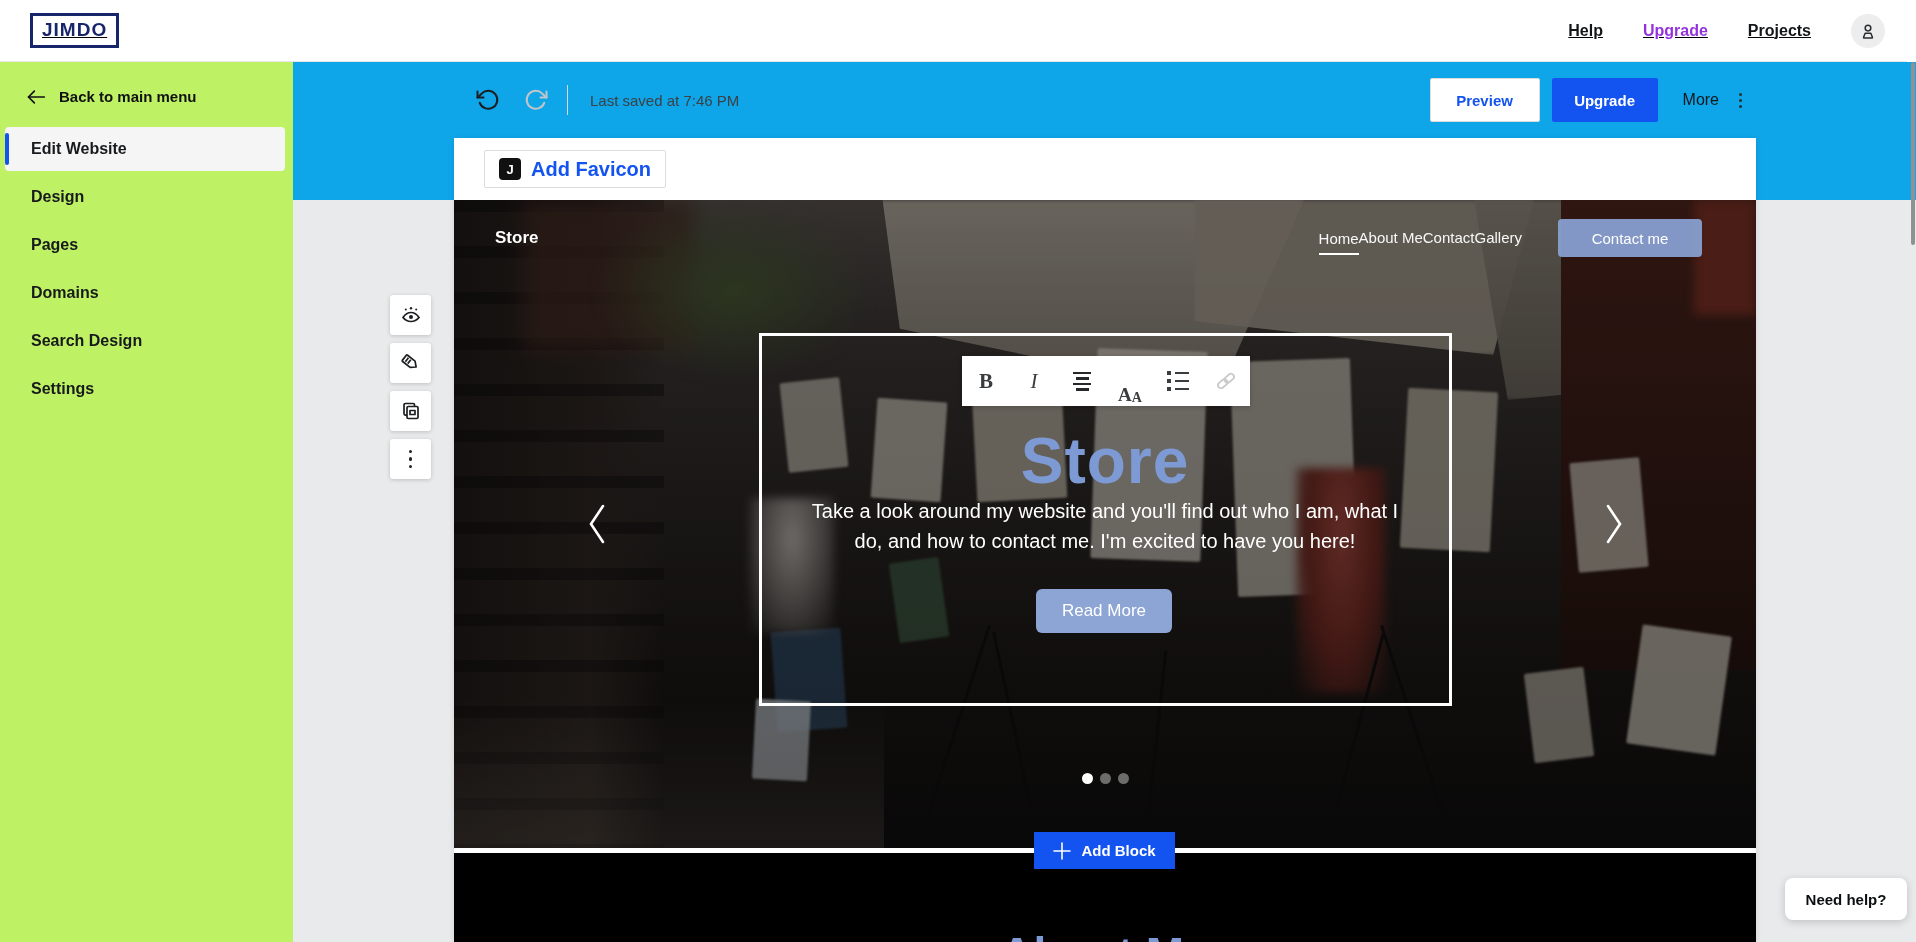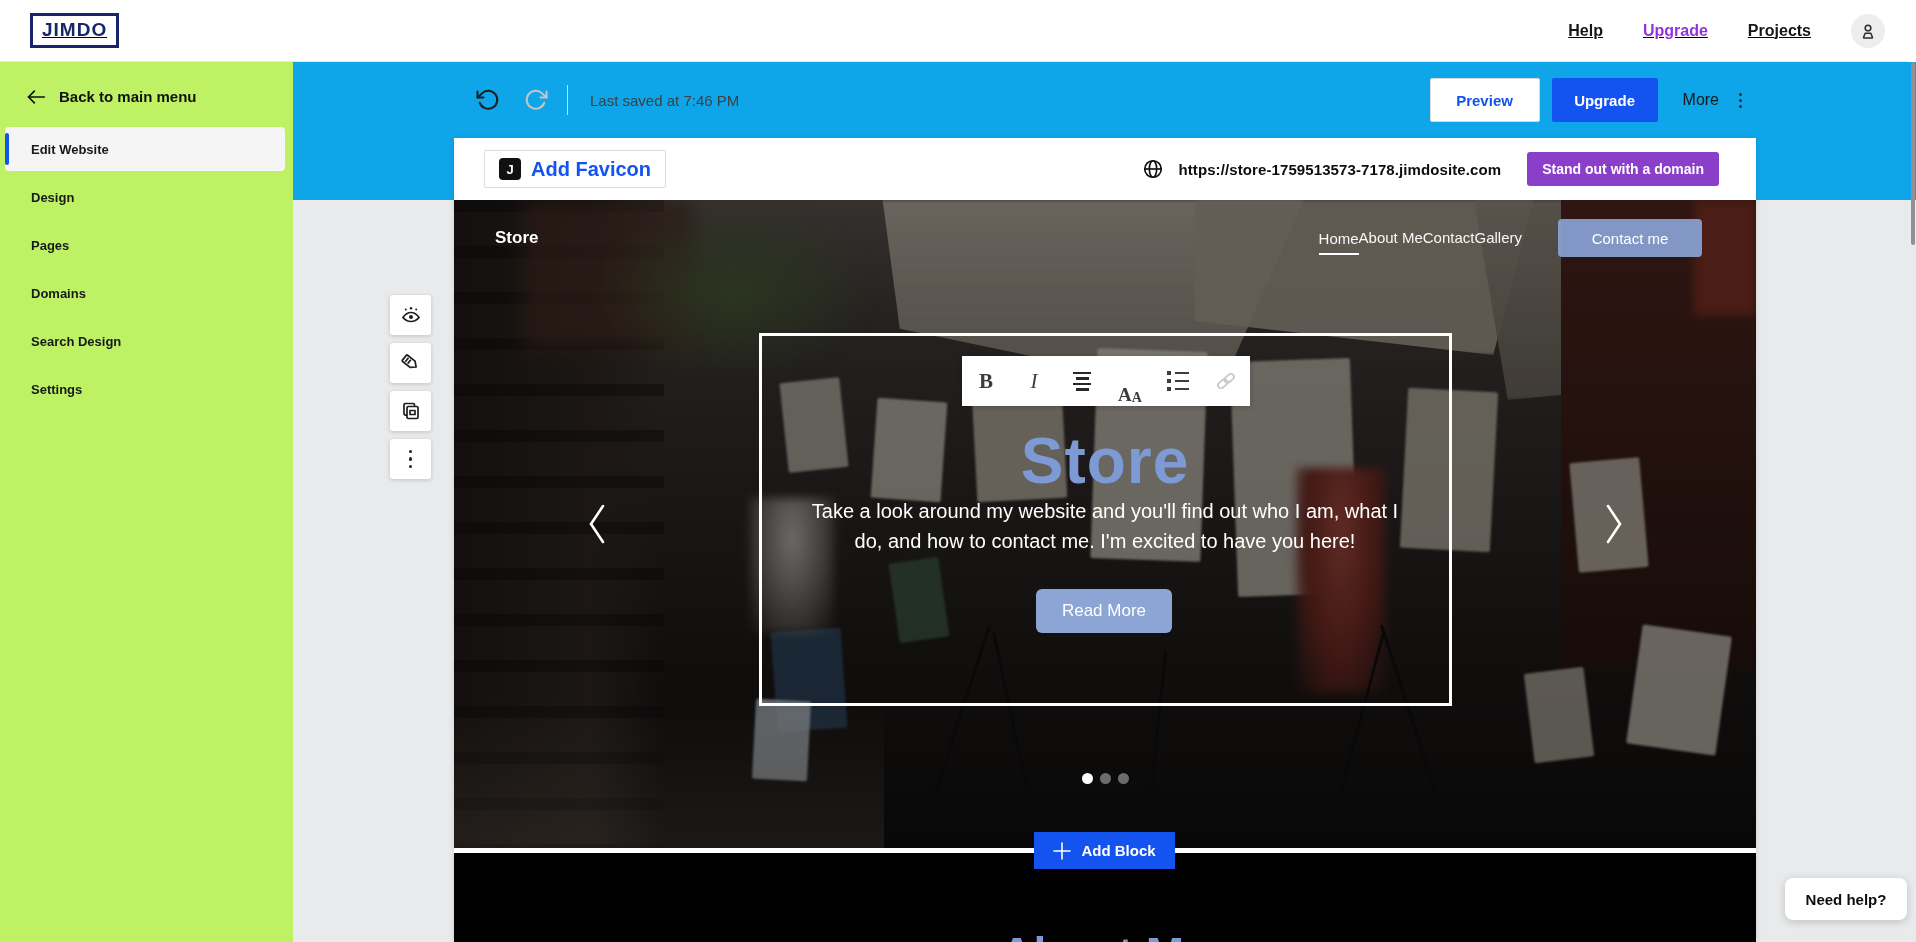--- a/index.html
+++ b/index.html
@@ -18,21 +18,21 @@
   .avatar { width:34px; height:34px; border-radius:50%; background:#ededed; display:flex;
             align-items:center; justify-content:center; cursor:pointer; }
 
   
   .sidebar { position:absolute; top:62px; left:0; width:293px; bottom:0; background:#bef264; z-index:20; }
   .back-row { display:flex; align-items:center; gap:13px; padding:26px 0 0 26px; font-size:15px;
               font-weight:700; color:#111; cursor:pointer; }
   .section-label { padding:40px 0 0 26px; font-size:12px; font-weight:800; letter-spacing:2.5px; color:#17191c; }
   .menu { margin-top:22px; display:flex; flex-direction:column; gap:4px; }
   .menu-item { position:relative; height:44px; display:flex; align-items:center; padding-left:26px;
-               font-size:13px; font-weight:600; color:#17191c; cursor:pointer; margin:0 8px 0 5px; border-radius:4px; }
+               font-size:16px; font-weight:600; color:#17191c; cursor:pointer; margin:0 8px 0 5px; border-radius:4px; }
   .menu-item.active { background:#f5f5f5; }
   .menu-item.active::before { content:""; position:absolute; left:0; top:6px; bottom:6px; width:4px;
                background:#1353f0; border-radius:2px; }
 
   
   .main { position:absolute; top:62px; left:293px; right:0; bottom:0; background:#0ea5e9; z-index:10; }
   .canvas { position:absolute; top:138px; left:0; right:0; bottom:0; background:#e9eaeb; }
 
   
   .editor-toolbar { position:absolute; top:0; left:0; right:0; height:76px; display:flex;
@@ -265,29 +265,20 @@
           </span>
       </div>
     </div>
 
     <div class="sheet">
 
       <div class="favicon-bar">
         <div class="btn-favicon">
           <span class="fav-square">J</span>
           <span class="fav-label">Add Favicon</span>
-        </div>
-        <div class="fav-right">
-          <svg width="22" height="22" viewBox="0 0 24 24" fill="none" stroke="#0c0e10" stroke-width="1.8">
-            <circle cx="12" cy="12" r="9"></circle>
-              <ellipse cx="12" cy="12" rx="4" ry="9"></ellipse>
-              <line x1="3" y1="12" x2="21" y2="12"></line>
-          </svg>
-          <span class="site-url">https://store-1759513573-7178.jimdosite.com</span>
-          <div class="btn-domain">Stand out with a domain</div>
         </div>
       </div>
 
       <div class="hero">
 
         <div>
           <div class="ph ph-base"></div>
           <div class="ph ph-left"></div>
           <div class="ph ph-maroon"></div>
           <div class="ph ph-tree"></div>

